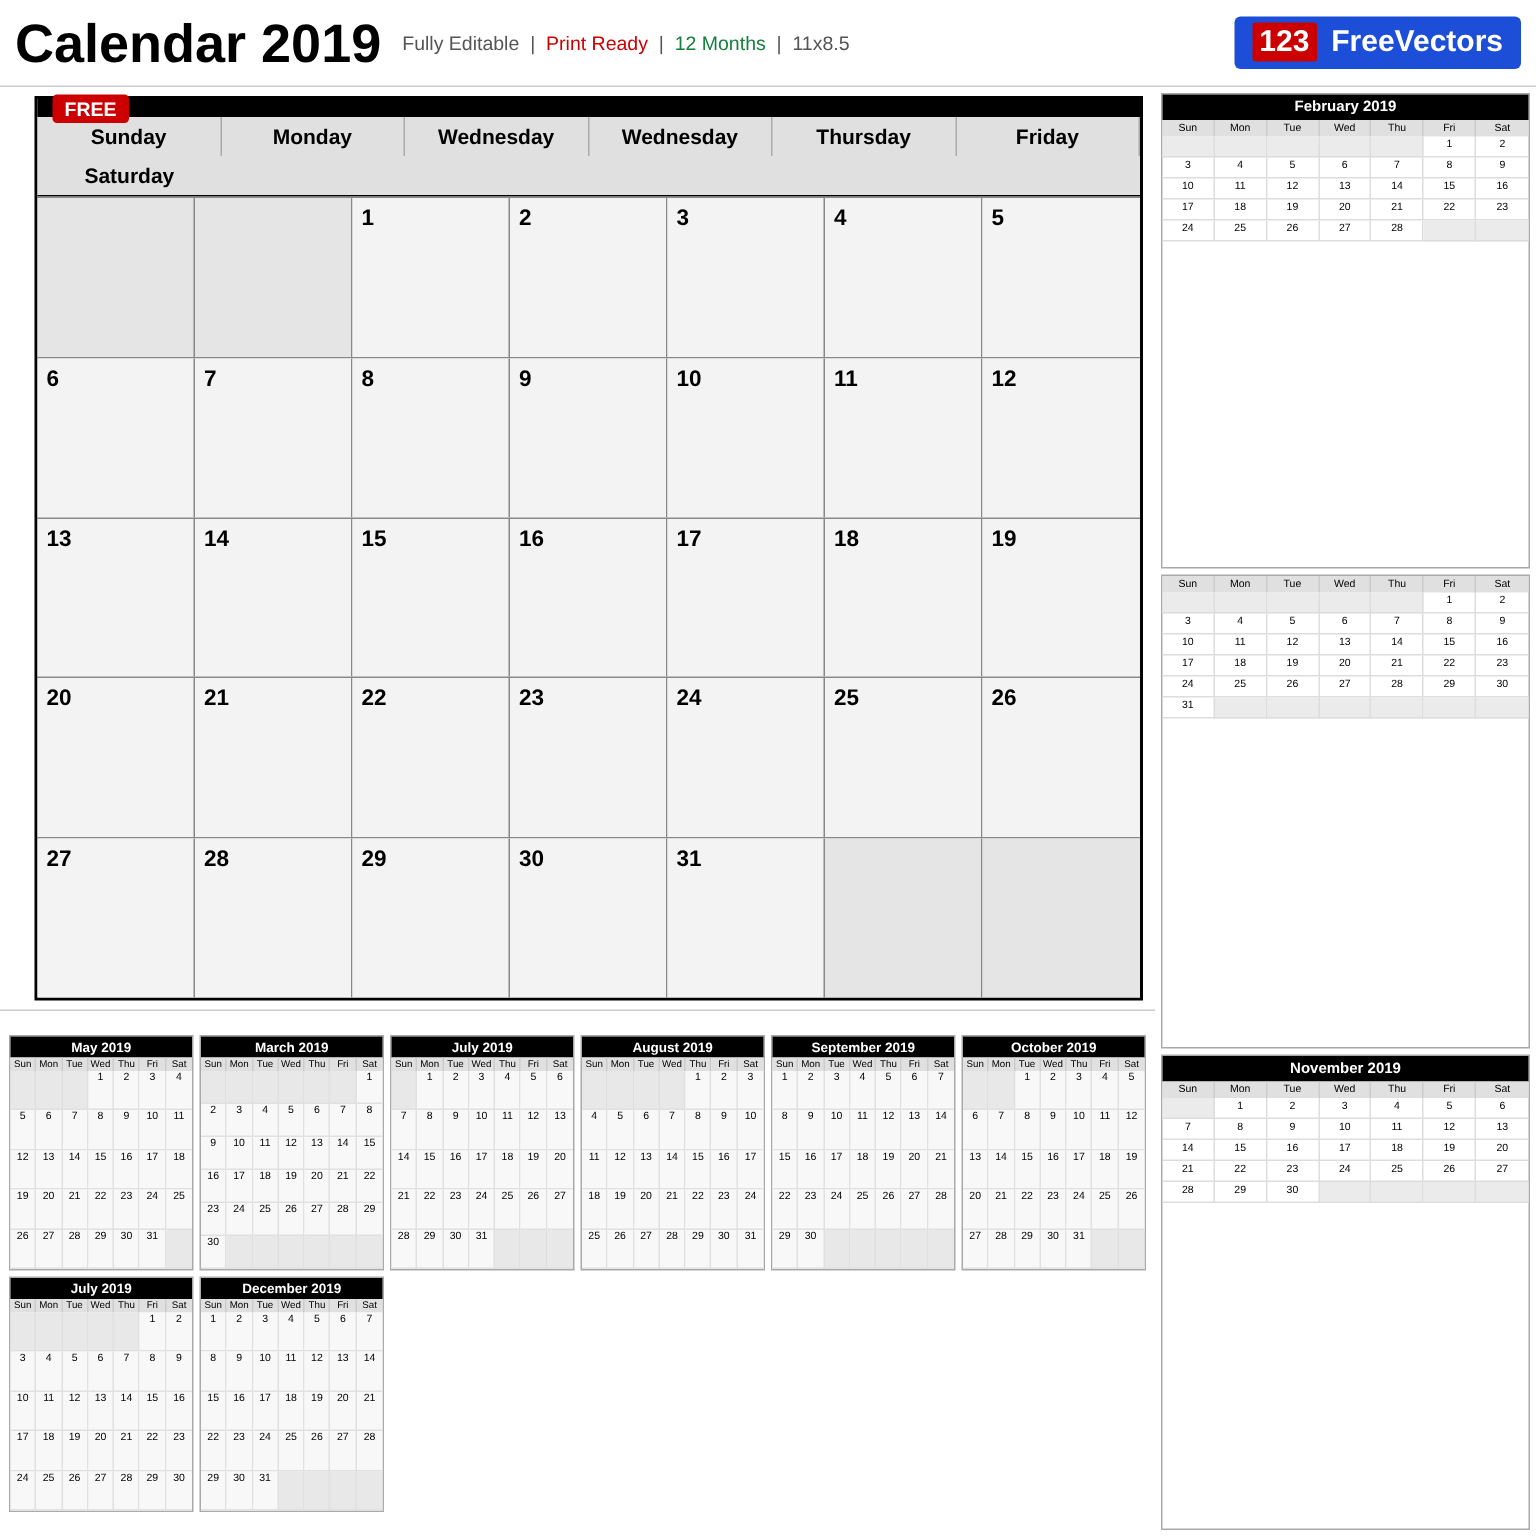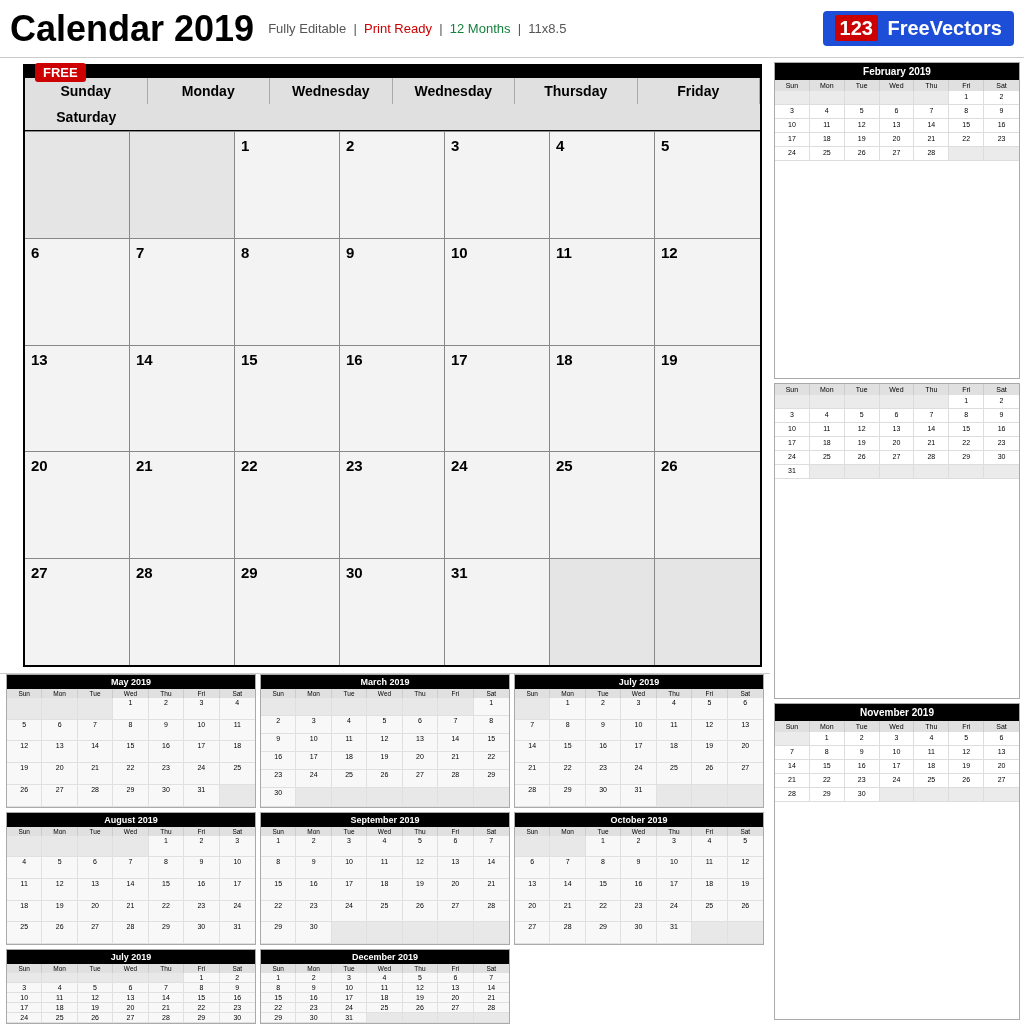--- a/index.html
+++ b/index.html
@@ -184,24 +184,24 @@
       font-weight: 600;
       background: #f3f3f3;
     }
     .lg-cell:last-child { border-right: none; }
     .lg-cell.empty { background: #e5e5e5; }
 
     
     .bottom-section {
       height: 360px;
       display: grid;
-      grid-template-columns: repeat(3, 1fr);
+      grid-template-columns: repeat(6, 1fr);
       grid-template-rows: repeat(2, 1fr);
       gap: 4px;
-      padding: 0 6px;
+      padding: 16px 6px;
       border-top: 1px solid #ccc;
     }
 
     .mini-cal {
       border: 1px solid #aaa;
       display: flex;
       flex-direction: column;
     }
     .mini-cal-title {
       background: #000;

